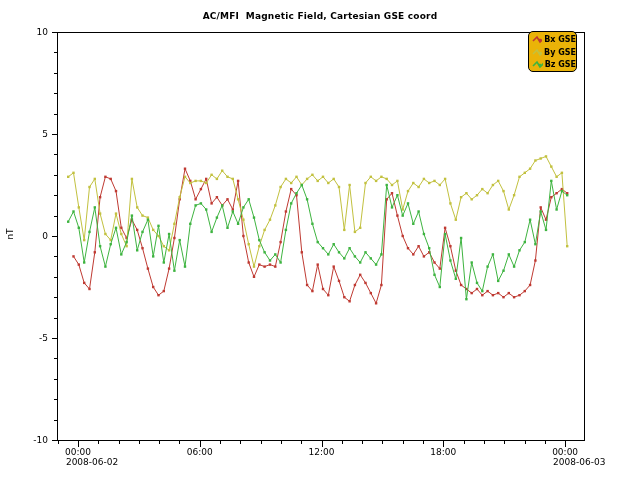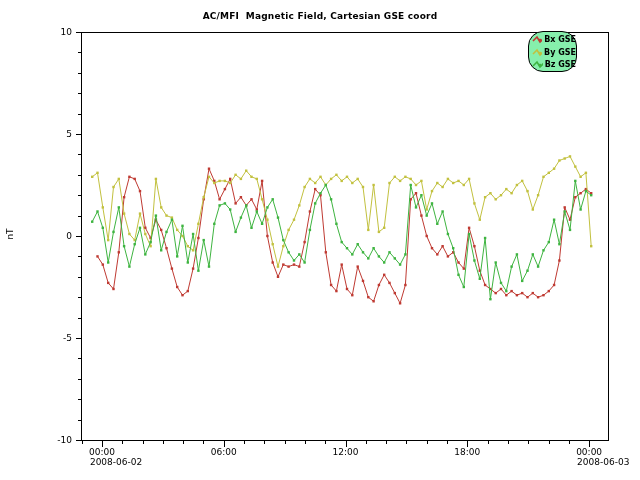--- a/index.html
+++ b/index.html
@@ -1,35 +1,35 @@
 <!DOCTYPE html>
 <html><head>
 <meta charset="utf-8">
 <style>
   html,body{margin:0;padding:0;}
   body{
     width:640px;height:480px;background:#ffffff;
     font-family:"DejaVu Sans", sans-serif;
     position:relative;overflow:hidden;
   }
-  .figure{position:absolute;inset:0;padding-left:24px;}
+  .figure{position:absolute;inset:0;}
   .chart-title{
     position:absolute;top:11px;left:0;width:640px;
     text-align:center;font-size:9px;font-weight:bold;color:#000;
     white-space:pre;letter-spacing:0.2px;
   }
   .y-axis-label{
     position:absolute;left:4px;top:229px;
     font-size:9px;color:#000;
     transform:rotate(-90deg);transform-origin:center;
   }
   .legend{
     position:absolute;left:528px;top:31px;
     width:49px;height:41px;
-    background:#86efac;border:1px solid #000;border-radius:15px;
+    background:#eab308;border:1px solid #000;border-radius:5px;
     padding:1px 0 0 3px;box-sizing:border-box;
     display:flex;flex-direction:column;justify-content:space-evenly;
   }
   .legend-item{display:flex;align-items:center;gap:2px;height:12px;}
   .legend-label{font-size:8px;font-weight:bold;color:#000;white-space:nowrap;}
   svg text{fill:#000;}
 </style>
 </head>
 <body>
 

